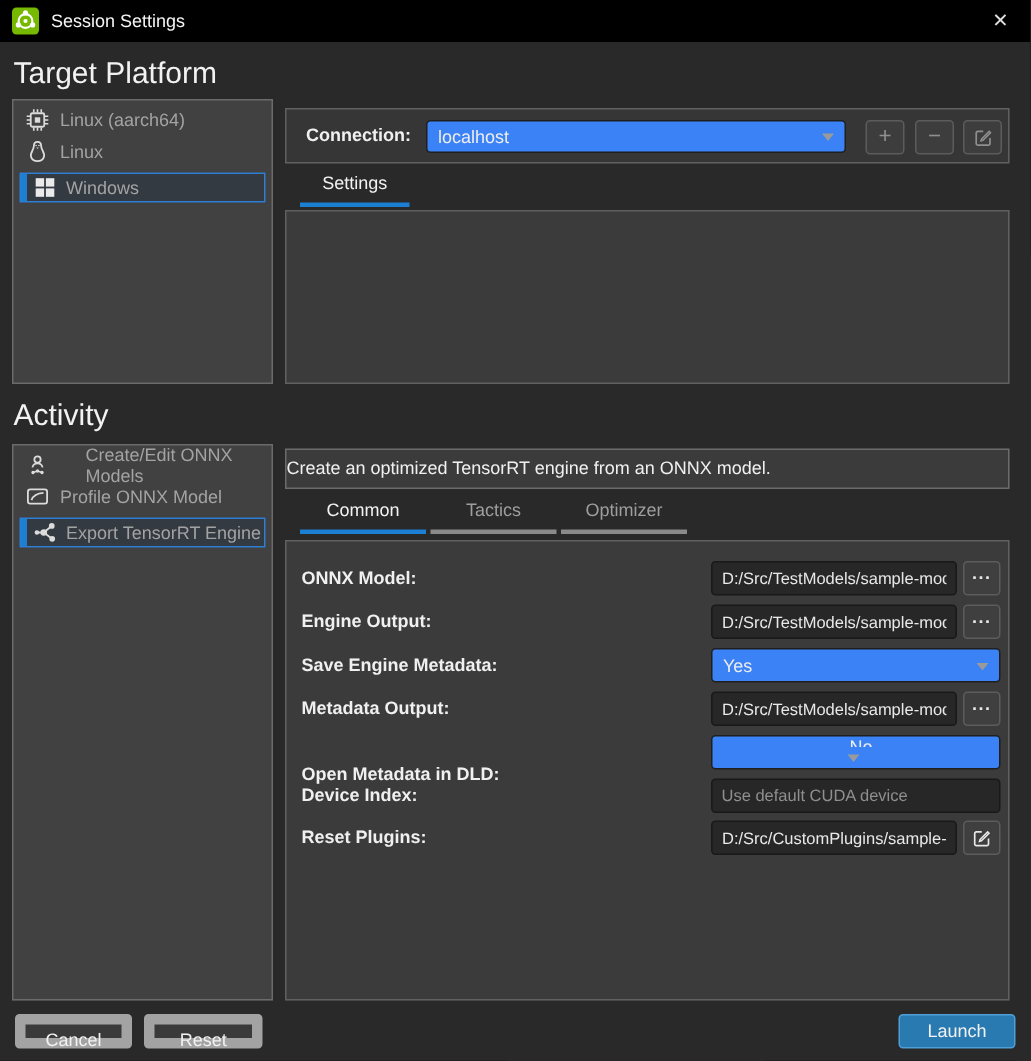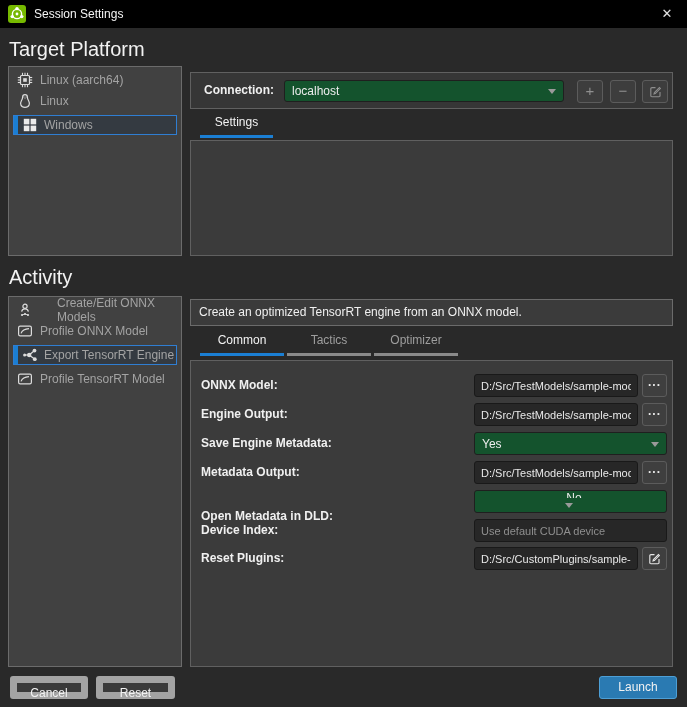--- a/index.html
+++ b/index.html
@@ -20,31 +20,31 @@
   .list-panel { position:absolute; left:8px; width:174px; background:#414141; border:1px solid #6b6b6b; }
   .list-item { position:relative; height:20px; display:flex; align-items:center; font-size:12px; color:#a3a3a3; margin:1px 1px; }
   .list-item .li-icon { width:16px; height:16px; margin-left:7px; margin-right:7px; flex:none; }
   .list-item.selected { border:1px solid #2f7ed3; background:#343a41; margin:4px; }
   .list-item.selected .li-bar { position:absolute; left:0; top:0; bottom:0; width:4px; background:#1b7fd4; }
   .list-item.selected .li-icon { margin-left:8px; margin-right:6px; }
   
   .boxed { position:absolute; background:#3b3b3b; border:1px solid #606060; }
   
   #connection-label { position:absolute; left:13px; top:10px; font-size:12px; font-weight:bold; color:#f0f0f0; }
-  .dropdown { display:flex; align-items:center; background:#14532d; border:1px solid #1f1f1f; border-radius:3px; color:#ededed; font-size:12px; }
+  .dropdown { display:flex; align-items:center; background:#3b82f6; border:1px solid #1f1f1f; border-radius:3px; color:#ededed; font-size:12px; }
   .dropdown .dd-text { flex:1; padding-left:7px; white-space:nowrap; overflow:hidden; }
   .dropdown .dd-arrow { width:0; height:0; border:4px solid transparent; border-top:5px solid #9a9a9a; margin:5px 7px 0 4px; flex:none; }
   .tool-btn { position:absolute; width:26px; height:23px; background:#3d3d3d; border:1px solid #5c5c5c; border-radius:3px; color:#8f8f8f; text-align:center; font-size:15px; line-height:20px; }
   
   .tab { position:absolute; height:26px; text-align:center; font-size:12px; line-height:20px; color:#9e9e9e; }
   .tab .tab-underline { position:absolute; left:0; right:0; bottom:0; height:3px; background:#8a8a8a; }
   .tab.active { color:#f2f2f2; }
   .tab.active .tab-underline { background:#1b7fd4; }
   
-  #activity-desc { line-height:25px; padding-left:8px; font-size:12px; color:#f0f0f0; white-space:nowrap; overflow:hidden; }
+  #activity-desc { line-height:25px; padding-left:0; font-size:12px; color:#f0f0f0; white-space:nowrap; overflow:hidden; }
   
   .form-row-label { position:absolute; left:10px; font-size:12px; font-weight:bold; color:#f0f0f0; line-height:23px; }
   .text-input { position:absolute; height:23px; background:#272727; border:1px solid #191919; border-radius:3px; color:#e8e8e8; font-size:11px; padding:0 6px; font-family:"Liberation Sans","DejaVu Sans",sans-serif; outline:none; }
   .text-input::placeholder { color:#8f8f8f; opacity:1; }
   .form-dd { position:absolute; height:23px; }
   .row-btn { position:absolute; width:25px; height:23px; background:#3f3f3f; border:1px solid #5c5c5c; border-radius:3px; color:#e8e8e8; text-align:center; }
   .row-btn.dots { font-size:12px; line-height:14px; letter-spacing:1px; font-weight:bold; }
   
   .footer-btn { position:absolute; top:676px; height:23px; background:#3a3a3a; border:7px solid #a3a3a3; border-radius:3px; color:#f2f2f2; font-size:12px; text-align:center; line-height:21px; }
   #launch-btn { background:#2a7ab2; border:1px solid #4d9fd6; }
@@ -189,29 +189,20 @@
             <line x1="7.2" y1="8" x2="12.5" y2="12"></line>
           </g>
           <circle cx="7.2" cy="8" r="2.2" fill="#dcdcdc"></circle>
           <circle cx="2.6" cy="8" r="1.5" fill="#dcdcdc"></circle>
           <circle cx="12.5" cy="3.6" r="1.9" fill="#dcdcdc"></circle>
           <circle cx="12.8" cy="12.2" r="1.9" fill="#dcdcdc"></circle>
         </svg>
       </span>
       <span>Export TensorRT Engine</span>
     </div>
-    <div class="list-item">
-      <span class="li-icon">
-        <svg width="16" height="16" viewBox="0 0 16 16">
-          <rect x="1.6" y="3.2" width="12.8" height="9.6" rx="1.6" fill="none" stroke="#dcdcdc" stroke-width="1.2"></rect>
-          <path d="M4 10.4 C5.2 7.2 8 5.8 12 5.6" fill="none" stroke="#dcdcdc" stroke-width="1.2"></path>
-        </svg>
-      </span>
-      <span>Profile TensorRT Model</span>
-    </div>
   </div>
 
   <div class="boxed" style="left:190px; top:299px; width:483px; height:27px; border-color:#6b6b6b;">
     <div id="activity-desc">Create an optimized TensorRT engine from an ONNX model.</div>
   </div>
 
   <div class="tab active" style="left:200px; top:330px; width:84px;">
     <span>Common</span>
     <span class="tab-underline"></span>
   </div>

